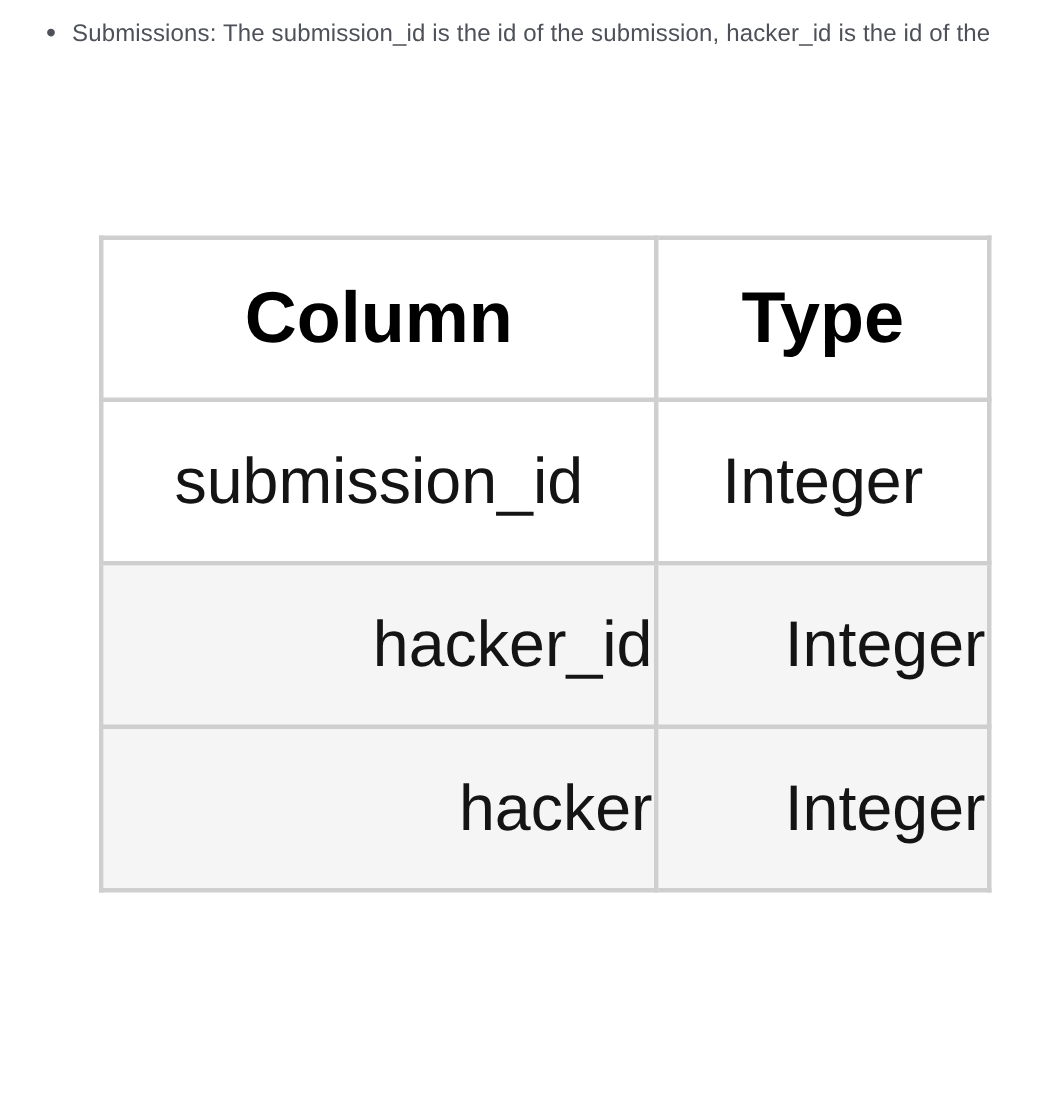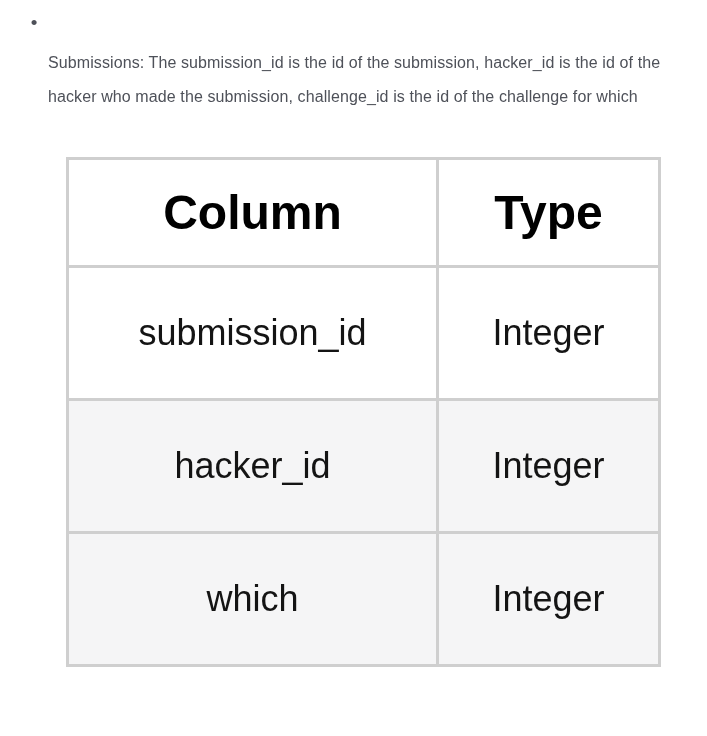--- a/index.html
+++ b/index.html
@@ -39,21 +39,20 @@
     top: 0;
     width: 20px;
     font-size: 19px;
     line-height: 33px;
     color: var(--paragraph_text);
     text-align: center;
   }
   .para {
     margin-left: 48px;
     margin-right: 20px;
-    margin-top: 40px;
   }
   .para .line {
     white-space: nowrap;
     font-size: 16px;
     line-height: 33.5px;
     letter-spacing: 0.1px;
     color: var(--paragraph_text);
     font-weight: 400;
   }
   
@@ -74,40 +73,40 @@
     background: var(--row_bg);
     overflow: hidden;
   }
   table.schema th {
     height: 108px;
     font-size: 48px;
     font-weight: bold;
     color: var(--header_text);
   }
   table.schema td {
-    height: 133px;
-    font-size: 36px;
+    height: 109px;
+    font-size: 43px;
     font-weight: 400;
     color: var(--cell_text);
   }
   table.schema tr.alt th,
   table.schema tr.alt td {
     background: var(--row_alt_bg);
+    text-align: right;
   }
 </style>
 </head>
 <body>
 
 <div class="page">
 
   <div class="bullet-item">
     <span class="bullet-marker">•</span>
     <div class="para">
       <div class="line">Submissions: The submission_id is the id of the submission, hacker_id is the id of the</div>
-      <div class="line">hacker who made the submission, challenge_id is the id of the challenge for which</div>
     </div>
   </div>
 
   <table class="schema">
     <colgroup>
       <col style="width:370px">
       <col style="width:222px">
     </colgroup>
     <thead>
       <tr>
@@ -118,19 +117,19 @@
     <tbody>
       <tr>
         <td>submission_id</td>
         <td>Integer</td>
       </tr>
       <tr class="alt">
         <td>hacker_id</td>
         <td>Integer</td>
       </tr>
       <tr class="alt">
-        <td>which</td>
+        <td>hacker</td>
         <td>Integer</td>
       </tr>
     </tbody>
   </table>
 
 </div>
 
 </body></html>

